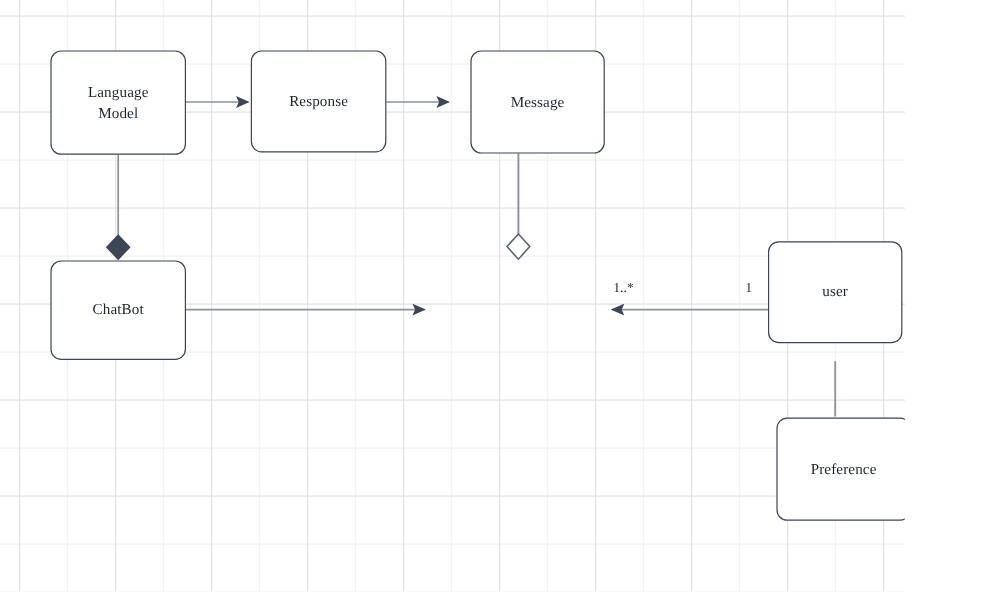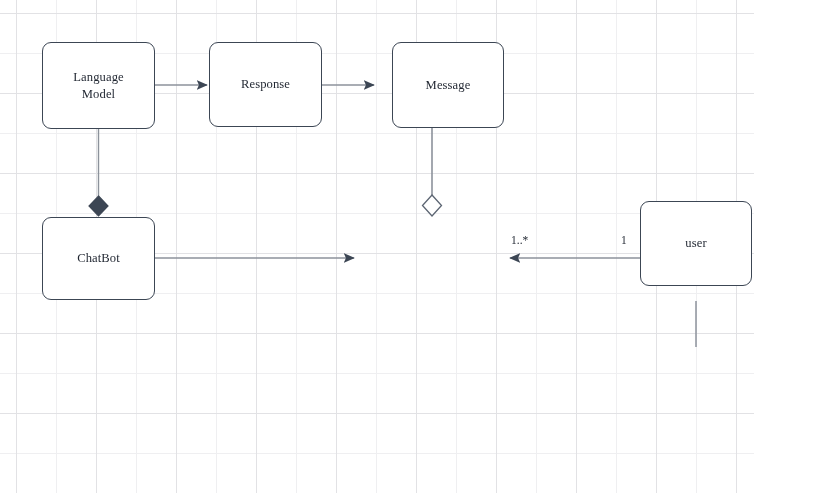--- a/index.html
+++ b/index.html
@@ -126,18 +126,21 @@
 
   <div class="node" style="left:42px; top:217px; width:113px; height:83px;">
     <span class="node-label">ChatBot</span>
   </div>
 
 
   <div class="node" style="left:640px; top:201px; width:112px; height:85px;">
     <span class="node-label">user</span>
   </div>
 
+  <div class="node" style="left:647px; top:348px; width:112px; height:86px;">
+    <span class="node-label">Preference</span>
+  </div>
 
   <div class="edge-label" style="left:511px; top:234px;">1..*</div>
 
   <div class="edge-label" style="left:621px; top:234px;">1</div>
 
 </div>
 
 </body></html>

